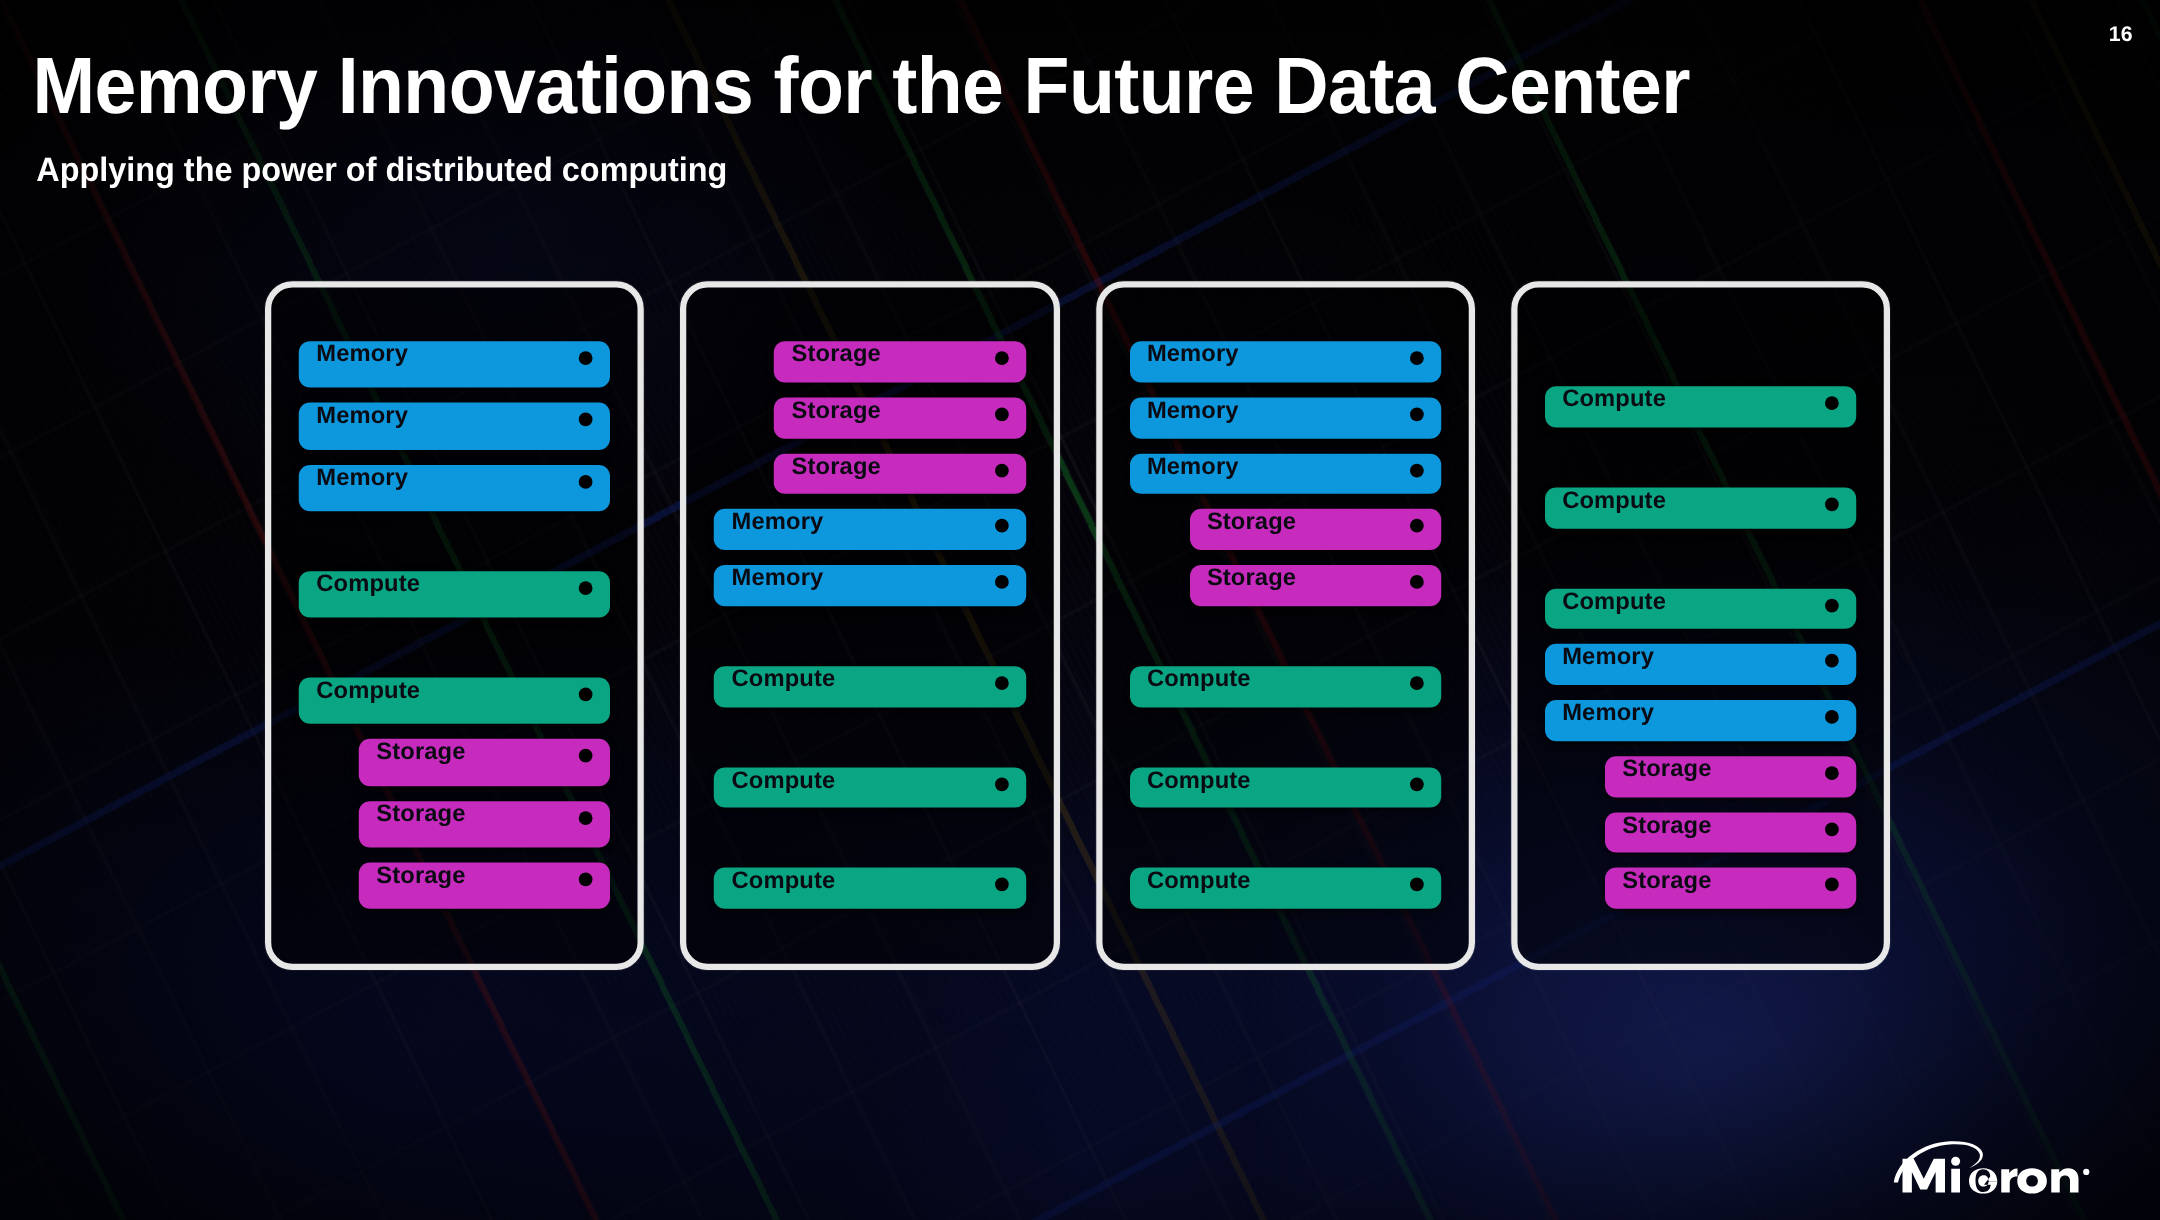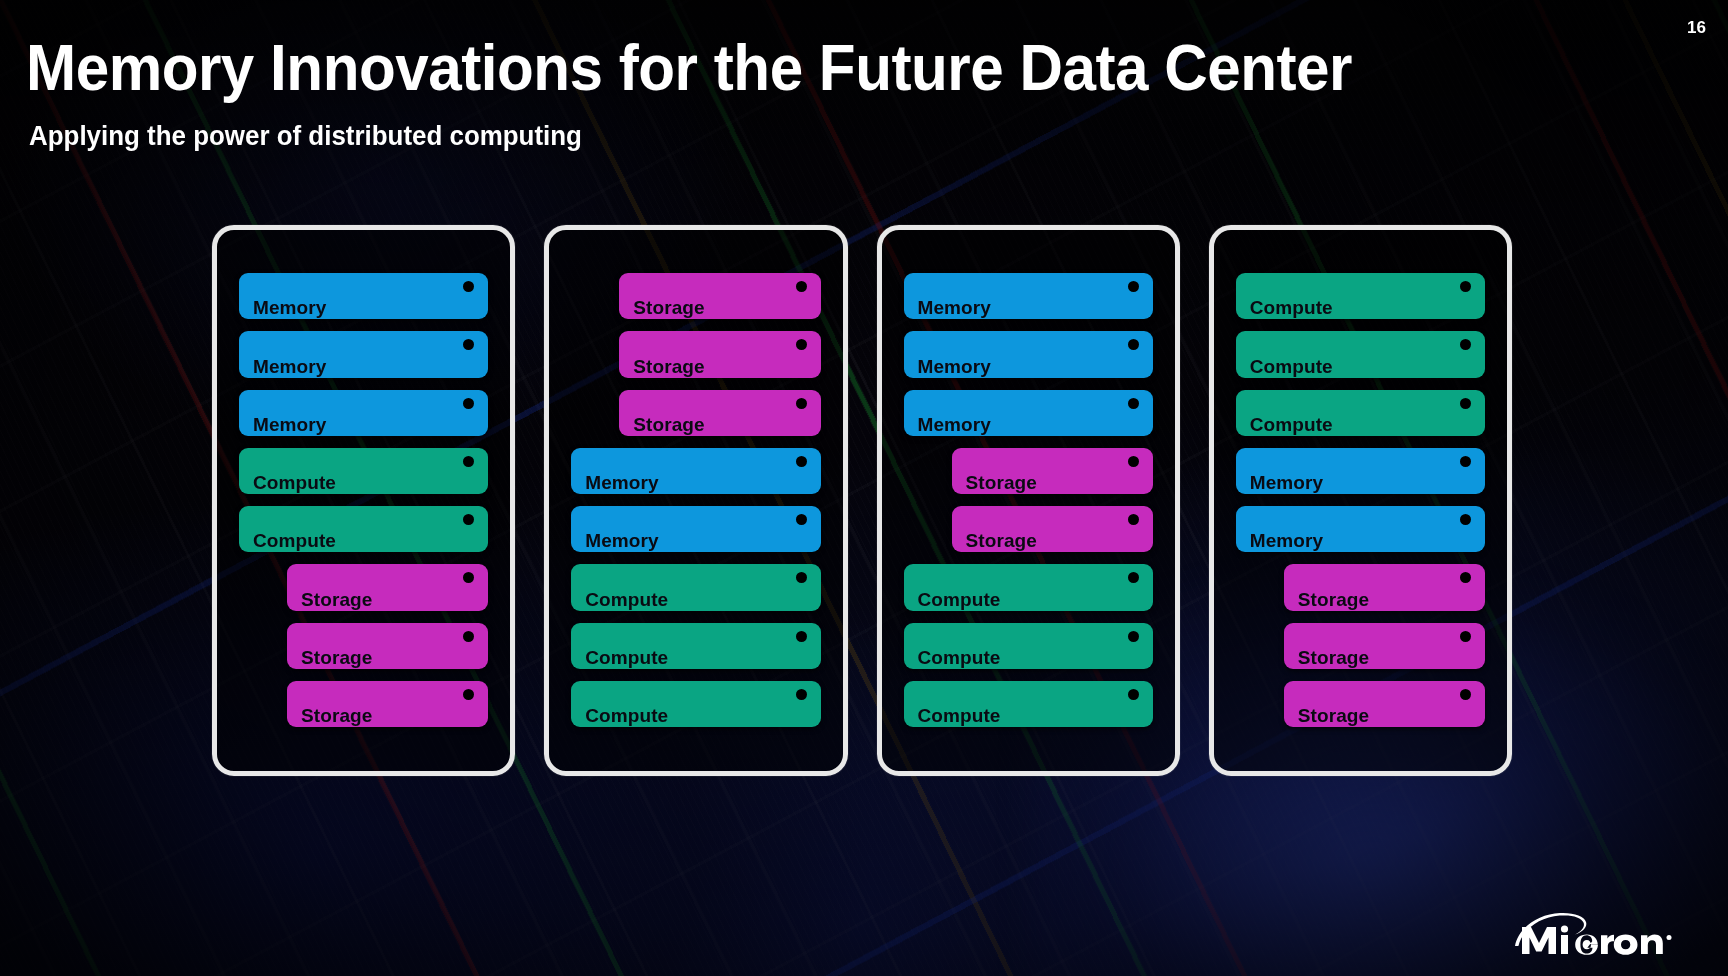--- a/index.html
+++ b/index.html
@@ -151,41 +151,41 @@
     box-sizing: border-box;
     display: flex;
     flex-direction: column;
     gap: 12px;
   }
   .module {
     position: relative;
     height: 64px;
     border-radius: 9px;
     display: flex;
-    align-items: flex-end;
+    align-items: flex-start;
     box-shadow: 0 2px 5px rgba(0,0,0,0.65);
   }
   .module .label {
     color: #0a0a12;
     font-size: 19px;
     font-weight: 700;
     margin-left: 14px;
     letter-spacing: 0.1px;
   }
   .module .dot {
     position: absolute;
     right: 14px;
     top: 8px;
     width: 11px;
     height: 11px;
     border-radius: 50%;
     background: #000000;
   }
   .mod-memory  { background: #0d97dd; }
-  .mod-compute { background: #0aa583; }
+  .mod-compute { background: #0aa583; margin-top: 36px; }
   .mod-storage { background: #c62bbd; margin-left: 48px; }
 
   
   .logo {
     position: absolute;
     right: 26px;
     bottom: 14px;
     width: 190px;
     height: 54px;
   }

